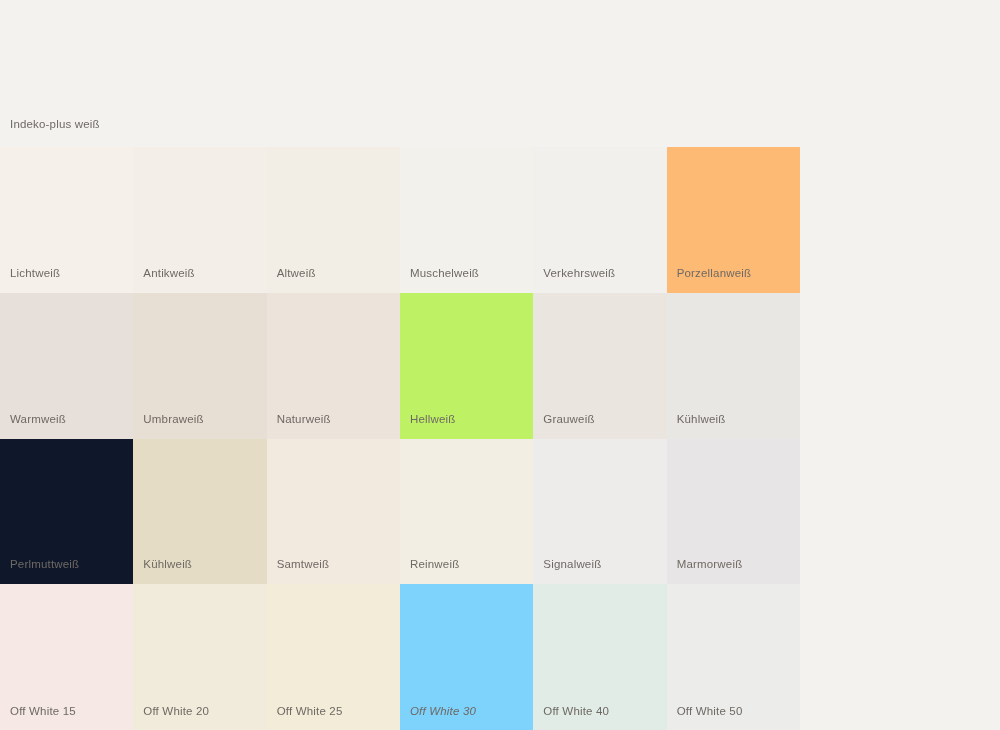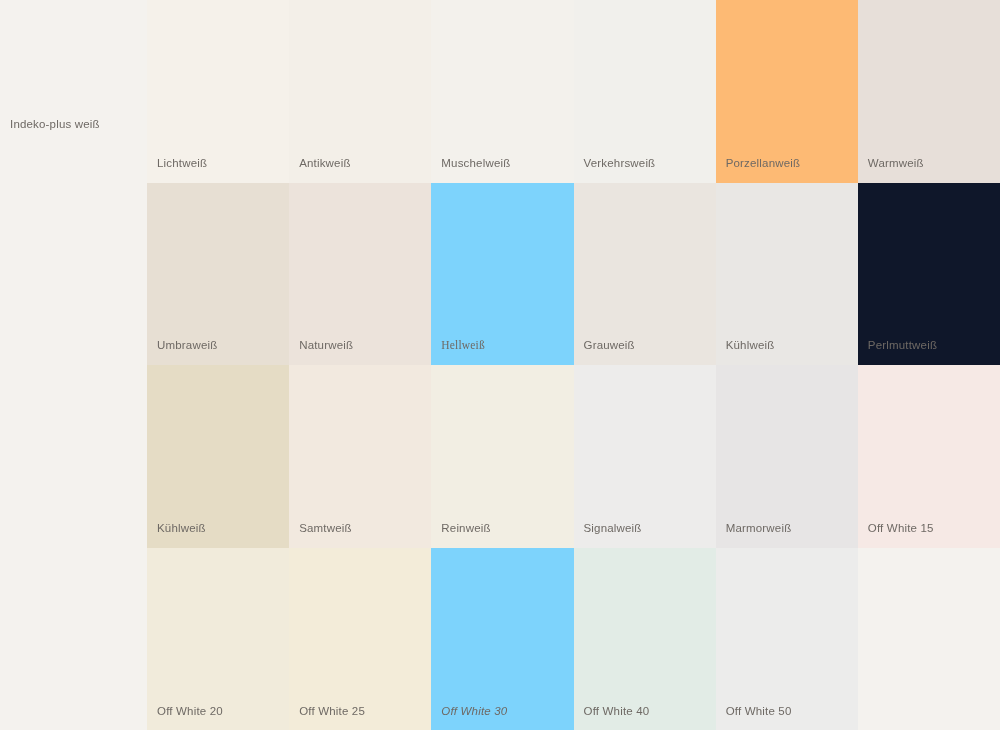--- a/index.html
+++ b/index.html
@@ -15,20 +15,21 @@
     font-family: "Liberation Sans", "DejaVu Sans", sans-serif;
     background: #f4f2ee;
     color: #6b6661;
     -webkit-font-smoothing: antialiased;
   }
 
   #palette-page {
     width: 1000px;
     height: 730px;
     display: flex;
+    flex-direction: column;
     background: #f4f2ee;
     justify-content: center;
   }
 
   
   .header-band {
     position: relative;
     height: 147px;
     flex: 0 0 147px;
     background: #f4f2ee;
@@ -85,39 +86,42 @@
     <div class="collection-title">Indeko-plus weiß</div>
   </div>
 
   <div class="swatch-grid" id="swatch-grid">
       <div class="swatch" style="background: rgb(245, 241, 234);">
         <div class="swatch-label">Lichtweiß</div>
       </div>
       <div class="swatch" style="background: rgb(243, 239, 232);">
         <div class="swatch-label">Antikweiß</div>
       </div>
+      <div class="swatch" style="background: rgb(243, 238, 229);">
+        <div class="swatch-label">Altweiß</div>
+      </div>
       <div class="swatch" style="background: rgb(243, 241, 236);">
         <div class="swatch-label">Muschelweiß</div>
       </div>
       <div class="swatch" style="background: rgb(241, 240, 236);">
         <div class="swatch-label">Verkehrsweiß</div>
       </div>
       <div class="swatch" style="background: #fdba74;">
         <div class="swatch-label">Porzellanweiß</div>
       </div>
       <div class="swatch" style="background: rgb(231, 223, 217);">
         <div class="swatch-label">Warmweiß</div>
       </div>
       <div class="swatch" style="background: rgb(231, 223, 211);">
         <div class="swatch-label">Umbraweiß</div>
       </div>
       <div class="swatch" style="background: rgb(236, 227, 219);">
         <div class="swatch-label">Naturweiß</div>
       </div>
-      <div class="swatch" style="background: #7dd3fc; font-family: Liberation Serif, serif;">
+      <div class="swatch" style="background: #bef264;">
         <div class="swatch-label">Hellweiß</div>
       </div>
       <div class="swatch" style="background: rgb(234, 229, 223);">
         <div class="swatch-label">Grauweiß</div>
       </div>
       <div class="swatch" style="background: rgb(233, 231, 228);">
         <div class="swatch-label">Kühlweiß</div>
       </div>
       <div class="swatch" style="background: #0f172a;">
         <div class="swatch-label">Perlmuttweiß</div>

